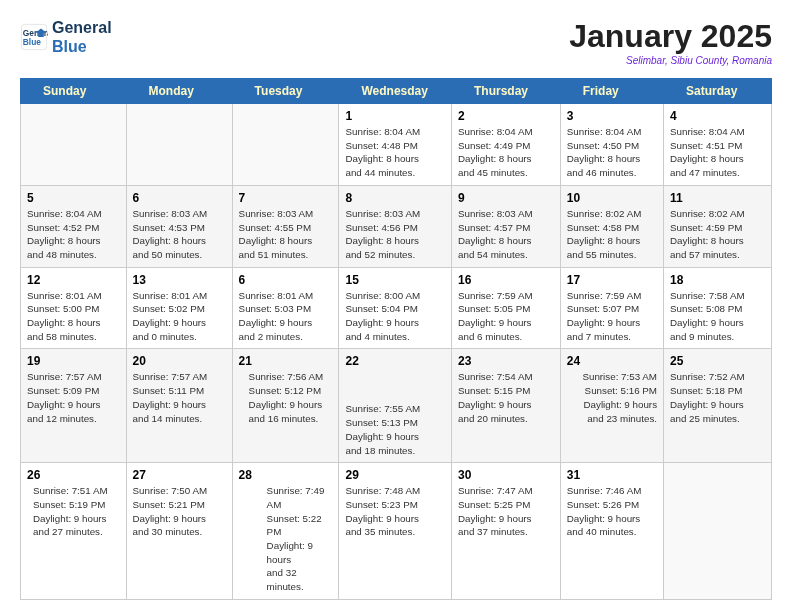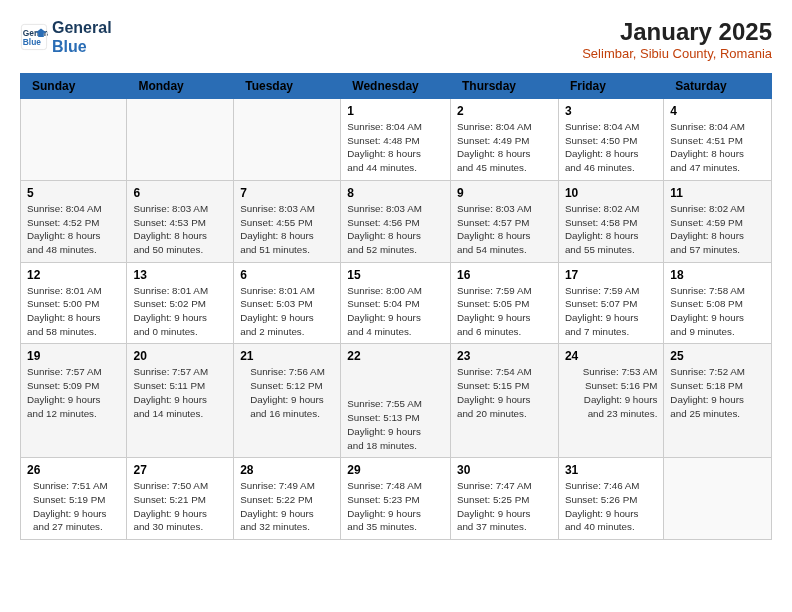--- a/index.html
+++ b/index.html
@@ -25,37 +25,38 @@
     }
     .logo-icon {
       width: 28px;
       height: 28px;
       margin-right: 4px;
     }
     .title-block {
       text-align: right;
     }
     .month-title {
-      font-size: 24px;
+      font-size: 32px;
       font-weight: bold;
       color: #222;
     }
     .subtitle {
-      font-size: 13px;
-      color: #c2410c;
+      font-size: 10px;
+      color: #6d28d9;
+      font-style: italic;
     }
     table {
       width: 100%;
       border-collapse: collapse;
       font-size: 10.5px;
     }
     thead tr th {
       background-color: #2a6db5;
-      color: #000000;
-      padding: 5px 11px;
+      color: #fef9c3;
+      padding: 5px 22px;
       text-align: left;
       font-size: 12px;
       font-weight: bold;
       border: 1px solid #2a6db5;
     }
     tbody tr td {
       border: 1px solid #ccc;
       padding: 5px 6px;
       vertical-align: top;
       width: 113px;
@@ -312,21 +313,21 @@
           </td>
           <td>
             <span class="day-num">27</span>
             <div class="day-info" style="white-space: pre-line;">Sunrise: 7:50 AM
 Sunset: 5:21 PM
 Daylight: 9 hours
 and 30 minutes.</div>
           </td>
           <td>
             <span class="day-num">28</span>
-            <div class="day-info" style="white-space: pre-line;">Sunrise: 7:49 AM
+            <div class="day-info" style="white-space: pre-line; margin-left: 28px;">Sunrise: 7:49 AM
 Sunset: 5:22 PM
 Daylight: 9 hours
 and 32 minutes.</div>
           </td>
           <td>
             <span class="day-num">29</span>
             <div class="day-info" style="white-space: pre-line;">Sunrise: 7:48 AM
 Sunset: 5:23 PM
 Daylight: 9 hours
 and 35 minutes.</div>

